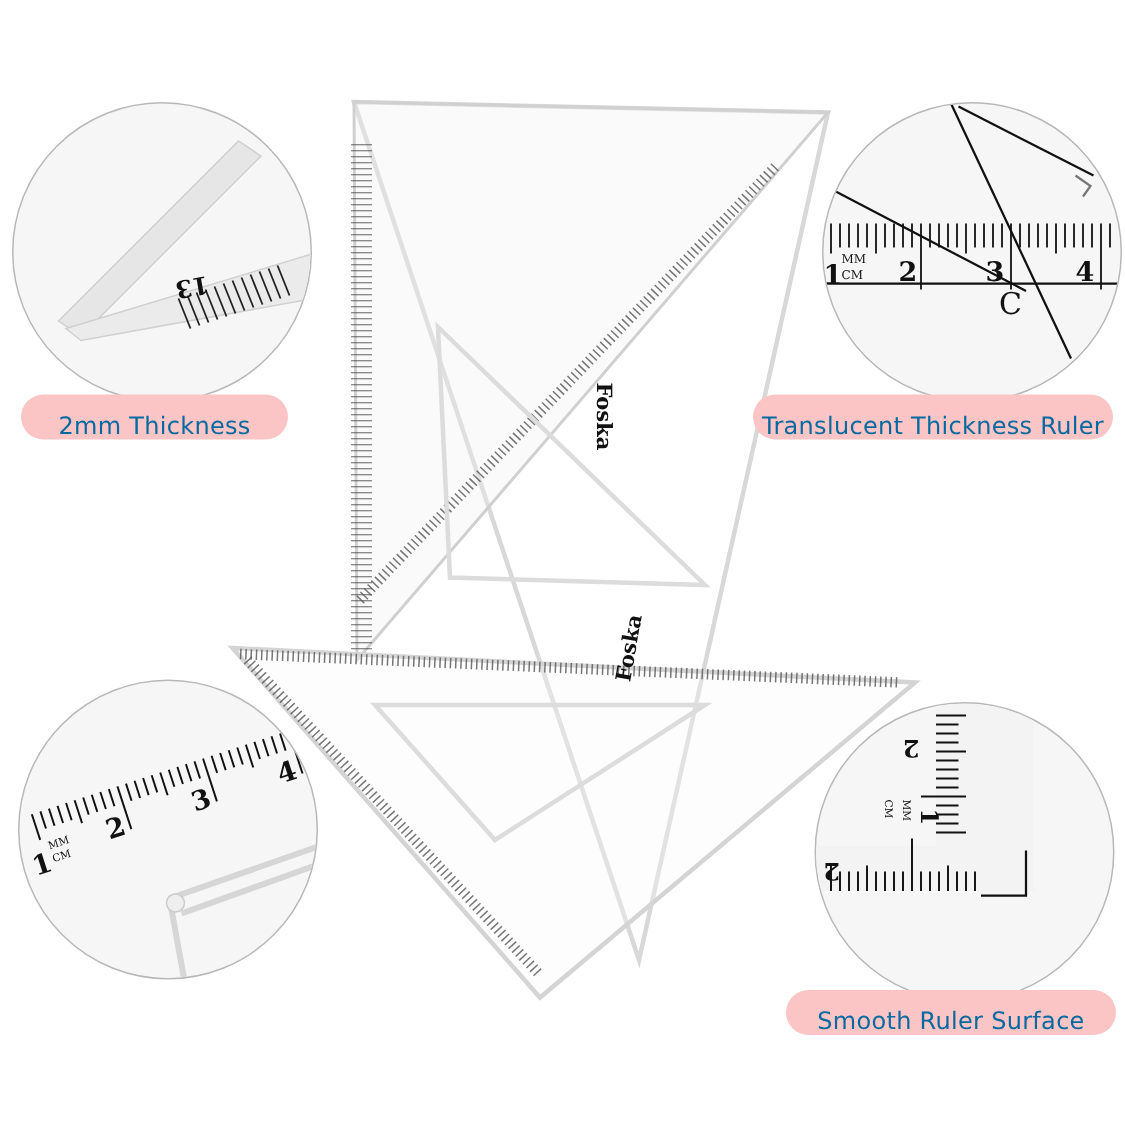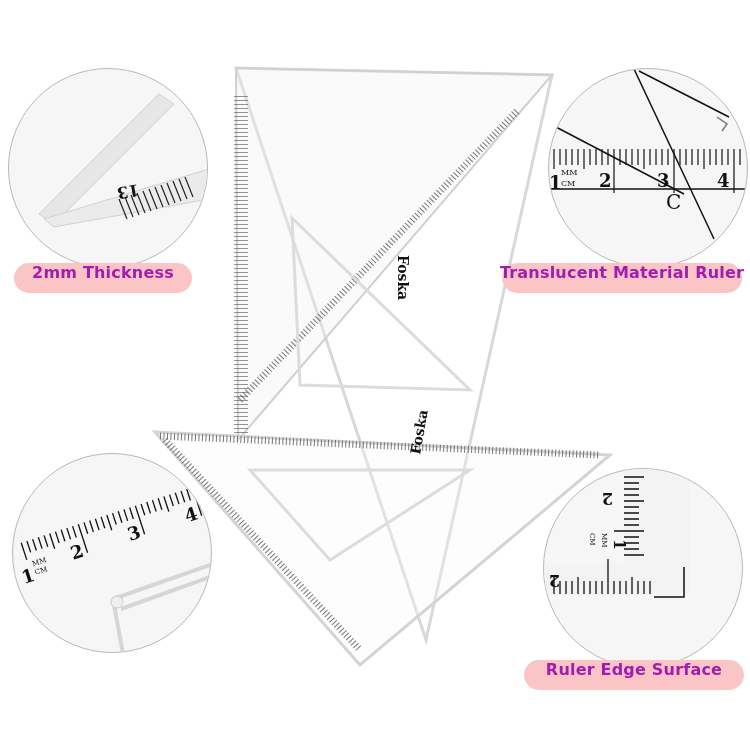--- a/index.html
+++ b/index.html
@@ -1,19 +1,19 @@
 <!DOCTYPE html>
 <html><head>
 <meta charset="utf-8">
 <style>
   html, body { margin: 0; padding: 0; }
   body { width: 750px; height: 750px; background: #ffffff; position: relative; overflow: hidden; font-family: "DejaVu Sans", sans-serif; }
   .stage { position: absolute; left: 0; top: 0; width: 750px; height: 750px; }
   .circle { position: absolute; width: 200px; height: 200px; border-radius: 50%; border: 1.5px solid #b8b8b8; background: #f6f6f6; overflow: hidden; box-sizing: border-box; }
-  .pill { position: absolute; height: 30px; border-radius: 15px; background: #fcc5c5; display: flex; align-items: flex-start; justify-content: center; color: #a21caf; font-size: 16px; font-weight: bold; letter-spacing: 0.2px; white-space: nowrap; }
+  .pill { position: absolute; height: 30px; border-radius: 15px; background: #fcc5c5; display: flex; align-items: flex-end; justify-content: center; color: #0369a1; font-size: 16px; font-weight: normal; letter-spacing: 0.2px; white-space: nowrap; }
   svg text { font-family: "DejaVu Serif", serif; }
 </style>
 </head>
 <body>
 
 <div class="stage">
 
   <svg width="750" height="750" style="position:absolute;left:0;top:0">
     <defs>
       <pattern id="ticksV" width="4" height="4" patternUnits="userSpaceOnUse">
@@ -110,21 +110,21 @@
       <text x="0" y="120" font-size="18" font-weight="bold" fill="#111">1</text>
       <text x="12" y="106" font-size="8" fill="#111" font-family="DejaVu Sans, sans-serif">MM</text>
       <text x="12" y="117" font-size="8" fill="#111" font-family="DejaVu Sans, sans-serif">CM</text>
       <text x="50" y="118" font-size="18" font-weight="bold" fill="#111">2</text>
       <text x="108" y="118" font-size="18" font-weight="bold" fill="#111">3</text>
       <text x="168" y="118" font-size="18" font-weight="bold" fill="#111">4</text>
       <text x="117" y="140" font-size="20" fill="#111">C</text>
     </svg>
   </div>
   <div class="pill" style="left:502px;top:263px;width:240px;">
-    <span>Translucent Material Ruler</span>
+    <span>Translucent Thickness Ruler</span>
   </div>
 
   <div class="circle" style="left:12px;top:453px;">
     <svg width="200" height="200">
       <g transform="rotate(-18 100 80)">
         <g stroke="#111" stroke-width="1.3">
           <line x1="10" y1="60" x2="10" y2="78"></line>
             <line x1="16" y1="60" x2="16" y2="72"></line>
             <line x1="22" y1="60" x2="22" y2="72"></line>
           <line x1="28" y1="60" x2="28" y2="72"></line>
@@ -206,16 +206,16 @@
       </g>
       <path d="M110,128 L140,128 L140,98" fill="none" stroke="#111" stroke-width="1.5"></path>
       <text x="55" y="32" font-size="16" font-weight="bold" fill="#111" transform="rotate(180 62 28)">2</text>
       <text x="70" y="80" font-size="16" font-weight="bold" fill="#111" transform="rotate(90 75 75)">1</text>
       <text x="58" y="72" font-size="7" fill="#111" font-family="DejaVu Sans, sans-serif" transform="rotate(90 62 68)">MM</text>
       <text x="46" y="72" font-size="7" fill="#111" font-family="DejaVu Sans, sans-serif" transform="rotate(90 50 68)">CM</text>
       <text x="4" y="118" font-size="16" font-weight="bold" fill="#111" transform="rotate(180 10 112)">2</text>
     </svg>
   </div>
   <div class="pill" style="left:524px;top:660px;width:220px;">
-    <span>Ruler Edge Surface</span>
+    <span>Smooth Ruler Surface</span>
   </div>
 
 </div>
 
 </body></html>

